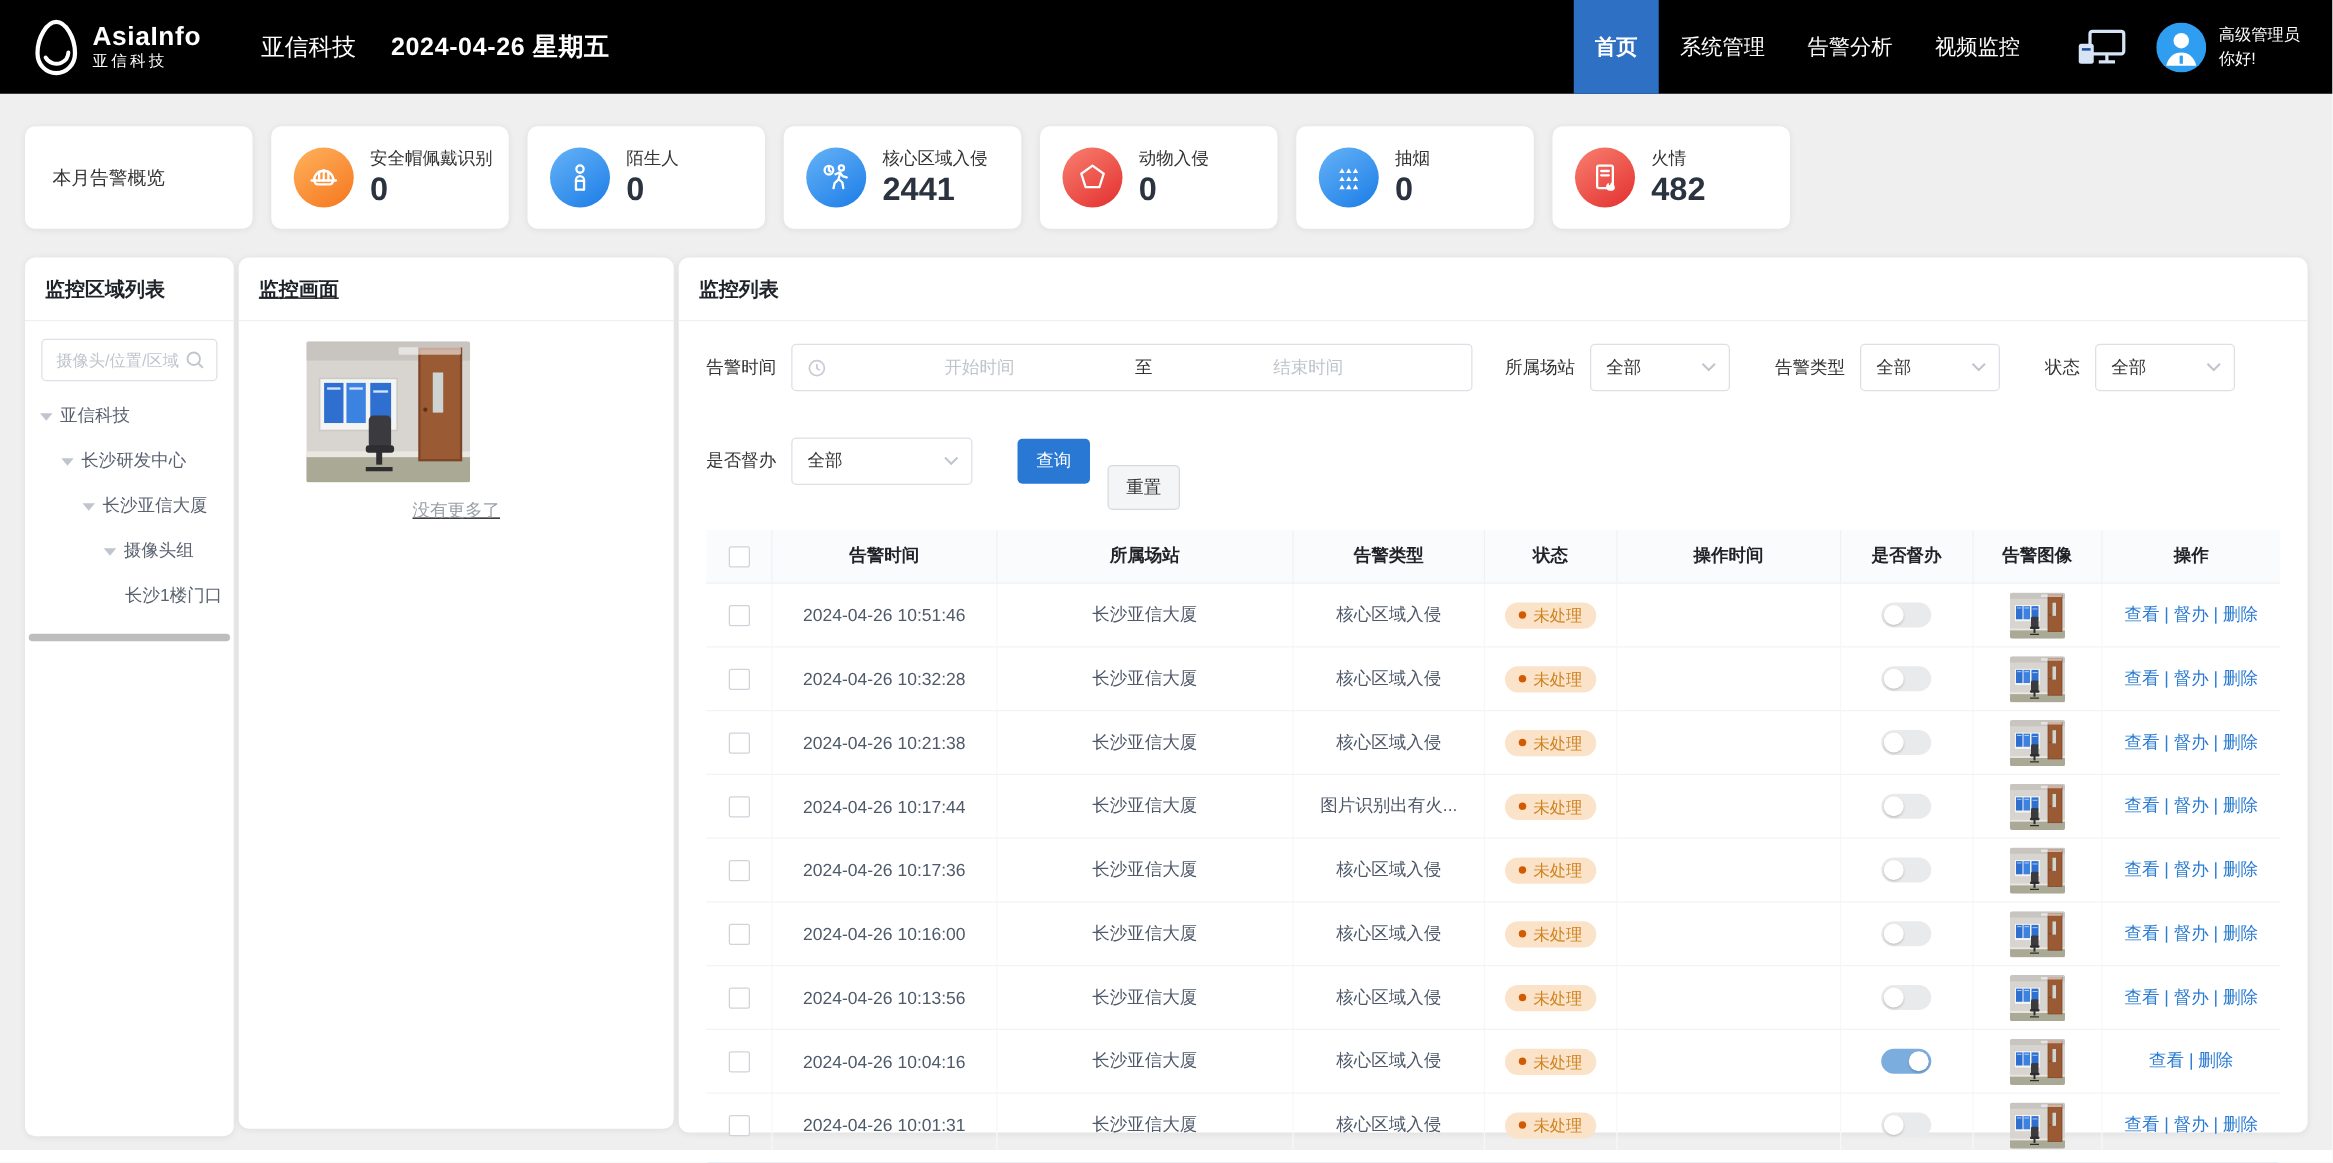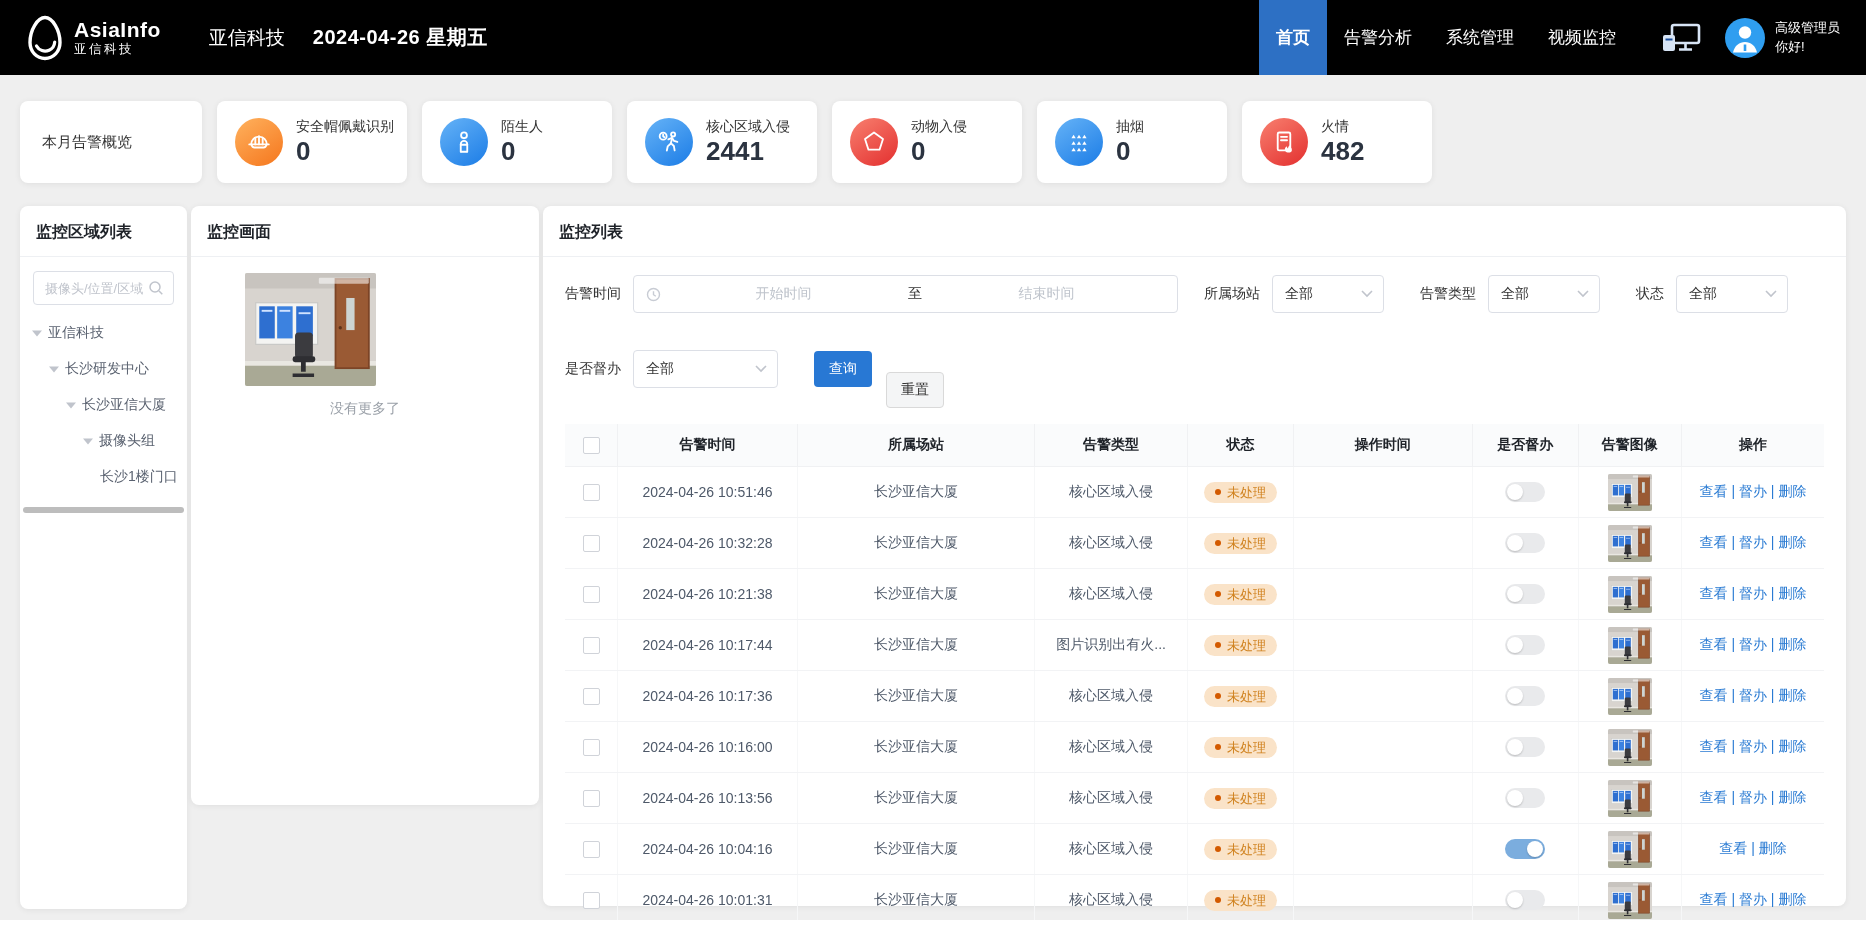--- a/index.html
+++ b/index.html
@@ -30,21 +30,21 @@
   .stat-icon{width:48px;height:48px;border-radius:50%;flex:0 0 48px;display:flex;align-items:center;justify-content:center;}
   .grad-orange{background:linear-gradient(145deg,#ffb25e,#f5761d);}
   .grad-blue{background:linear-gradient(145deg,#66b3f7,#1b7ce6);}
   .grad-red{background:linear-gradient(145deg,#f8806f,#e32f2f);}
   .stat-label{font-size:14px;color:#333;}
   .stat-value{font-size:26px;font-weight:bold;color:#2b3340;line-height:1.05;margin-top:2px;}
   
   .main{display:flex;gap:4px;padding:23px 20px 0 20px;align-items:flex-start;}
   .panel-head{padding:16px 16px 13px 16px;font-size:16px;font-weight:bold;color:#1f2329;border-bottom:1px solid #eef0f3;}
   .left-panel{width:182px;height:703px;box-sizing:border-box;overflow:hidden;}
-  .mid-panel{width:379px;height:599px;box-sizing:border-box;}
+  .mid-panel{width:379px;height:697px;box-sizing:border-box;text-decoration:underline;}
   .right-panel{flex:1;height:700px;box-sizing:border-box;}
   
   .search-box{margin:14px 13px 0 13px;display:flex;align-items:center;border:1px solid #dcdfe6;border-radius:4px;height:34px;padding:12px 9px;box-sizing:border-box;background:#fff;}
   .search-box input{border:0;outline:0;flex:1;min-width:0;font-size:13px;color:#333;font-family:inherit;background:transparent;}
   .search-box input::placeholder{color:#c0c4cc;}
   .tree{margin-top:10px;font-size:14px;color:#5a6270;}
   .tree-item{height:36px;display:flex;align-items:center;white-space:nowrap;overflow:hidden;cursor:pointer;}
   .tree-caret{display:inline-flex;margin-right:6px;flex:0 0 auto;}
   .h-scrollbar{height:6px;background:#bdbdbd;border-radius:3px;margin:12px 3px 0 3px;}
   
@@ -102,22 +102,22 @@
     </span>
     <span class="logo-text">
       <span class="brand-en">AsiaInfo</span>
       <span class="brand-cn">亚信科技</span>
     </span>
   </div>
   <span class="nav-company">亚信科技</span>
   <span class="nav-date">2024-04-26 星期五</span>
   <div class="nav-menu" id="nav-menu">
       <div class="nav-item active">首页</div>
+      <div class="nav-item">系统管理</div>
       <div class="nav-item">告警分析</div>
-      <div class="nav-item">系统管理</div>
       <div class="nav-item">视频监控</div>
     </div>
   <span class="nav-monitor">
     <svg width="40" height="31" viewBox="0 0 40 31">
         <rect x="11" y="2" width="27" height="18" rx="2" fill="none" stroke="#d7e4f5" stroke-width="2.6"></rect>
         <path d="M24.5 20v6M18 26.5h13" stroke="#d7e4f5" stroke-width="2.6"></path>
         <rect x="2" y="12" width="12" height="16" rx="2" fill="#d7e4f5"></rect>
         <rect x="4.5" y="15.5" width="7" height="2" fill="#1b4e9b"></rect>
       </svg>
   </span>

